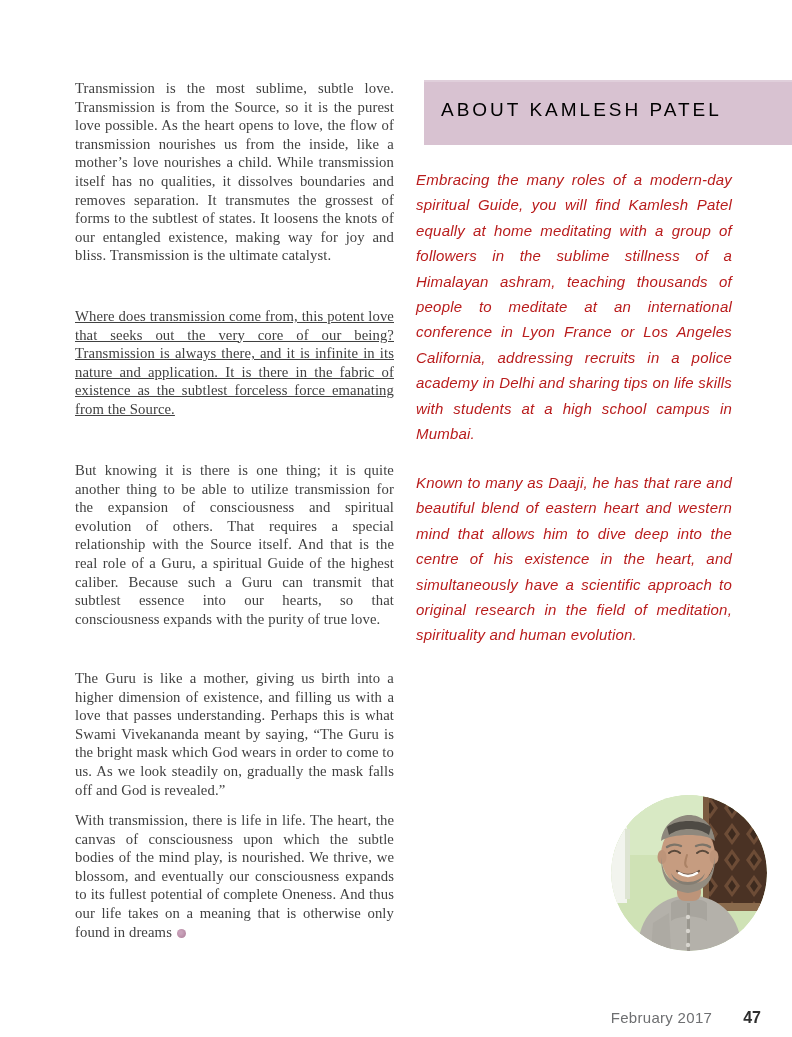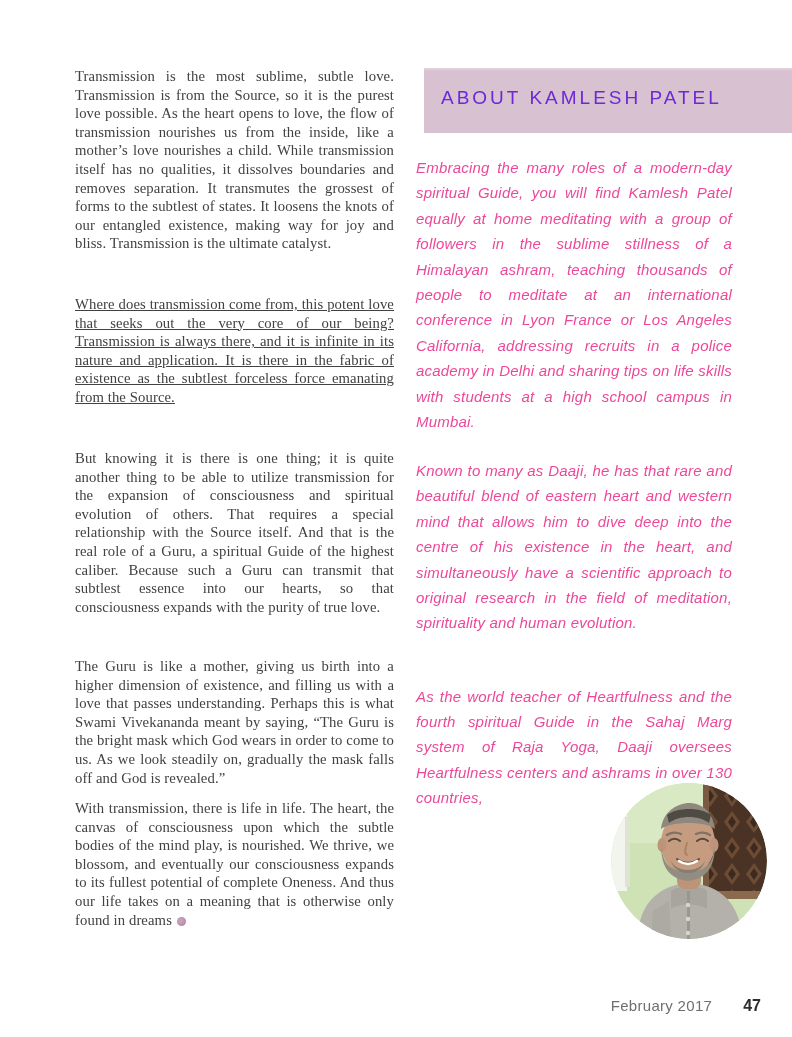--- a/index.html
+++ b/index.html
@@ -1,42 +1,42 @@
 <!DOCTYPE html>
 <html><head>
 <meta charset="utf-8">
 <style>
   html,body{margin:0;padding:0;}
   body{width:792px;height:1037px;background:#ffffff;position:relative;overflow:hidden;
        font-family:"Liberation Sans",sans-serif;}
-  .page{position:absolute;left:0;top:0;width:792px;height:835px;background:#ffffff;}
+  .page{position:absolute;left:0;top:12px;width:792px;height:835px;background:#ffffff;}
 
   
   .serif-par{position:absolute;left:75px;width:319px;
     font-family:"Liberation Serif","DejaVu Serif",serif;
     font-size:14.7px;line-height:18.6px;color:#414141;
     text-align:justify;letter-spacing:0.1px;}
   .p1{top:67px;}
   .p2{top:295px;text-decoration:underline;}
   .p3{top:449px;}
   .p4{top:657px;}
   .p5{top:799px;}
   .end-dot{display:inline-block;width:9px;height:9px;border-radius:50%;
     background:radial-gradient(circle at 40% 40%, #c9a2ba 20%, #b2849f 80%);
     margin-left:5px;vertical-align:-1px;}
 
   
   .banner{position:absolute;left:424px;top:68px;width:368px;height:63px;
     background:#d8c2d1;border-top:2px solid #e0cfdb;}
   .banner h1{margin:0;padding:17px 0 0 17px;
     font-size:19px;font-weight:normal;letter-spacing:3px;
-    color:#6d28d9;text-transform:uppercase;}
+    color:#000000;text-transform:uppercase;}
 
   .sans-par{position:absolute;left:416px;width:316px;
-    font-style:italic;font-size:15px;line-height:25.4px;color:#ec4899;
+    font-style:italic;font-size:15px;line-height:25.4px;color:#b91c1c;
     text-align:justify;letter-spacing:0.2px;}
   .rp1{top:155px;}
   .rp2{top:458px;}
   .rp3a{top:684px;line-height:25.2px;}
   .rp3b{top:786px;width:197px;line-height:25.2px;}
 
   
   .portrait{position:absolute;left:611px;top:783px;width:156px;height:156px;
     border-radius:50%;overflow:hidden;}
   .portrait svg{display:block;}
@@ -57,21 +57,20 @@
   <div class="serif-par p3">But knowing it is there is one thing; it is quite another thing to be able to utilize transmission for the expansion of consciousness and spiritual evolution of others. That requires a special relationship with the Source itself. And that is the real role of a Guru, a spiritual Guide of the highest caliber. Because such a Guru can transmit that subtlest essence into our hearts, so that consciousness expands with the purity of true love.</div>
   <div class="serif-par p4">The Guru is like a mother, giving us birth into a higher dimension of existence, and filling us with a love that passes understanding. Perhaps this is what Swami Vivekananda meant by saying, “The Guru is the bright mask which God wears in order to come to us. As we look steadily on, gradually the mask falls off and God is revealed.”</div>
   <div class="serif-par p5"><span>With transmission, there is life in life. The heart, the canvas of consciousness upon which the subtle bodies of the mind play, is nourished. We thrive, we blossom, and eventually our consciousness expands to its fullest potential of complete Oneness. And thus our life takes on a meaning that is otherwise only found in dreams</span><span class="end-dot"></span></div>
 
   <div class="banner">
     <h1>ABOUT KAMLESH PATEL</h1>
   </div>
 
   <div class="sans-par rp1">Embracing the many roles of a modern-day spiritual Guide, you will find Kamlesh Patel equally at home meditating with a group of followers in the sublime stillness of a Himalayan ashram, teaching thousands of people to meditate at an international conference in Lyon France or Los Angeles California, addressing recruits in a police academy in Delhi and sharing tips on life skills with students at a high school campus in Mumbai.</div>
   <div class="sans-par rp2">Known to many as Daaji, he has that rare and beautiful blend of eastern heart and western mind that allows him to dive deep into the centre of his existence in the heart, and simultaneously have a scientific approach to original research in the field of meditation, spirituality and human evolution.</div>
-  <div class="sans-par rp3a">As the world teacher of Heartfulness and the fourth spiritual Guide in the Sahaj Marg system of Raja Yoga, Daaji oversees Heartfulness centers and ashrams in over 130 countries,</div>
 
   <div class="portrait">
     <svg width="156" height="156" viewBox="0 0 156 156">
       <defs>
         <clipPath id="circ">
             <circle cx="78" cy="78" r="78"></circle>
           </clipPath>
         <pattern id="lattice" width="22" height="26" patternUnits="userSpaceOnUse">
           <rect width="22" height="26" fill="#4a3224"></rect>
           <path d="M11 2 L19 13 L11 24 L3 13 Z" fill="#6d4c36"></path>

